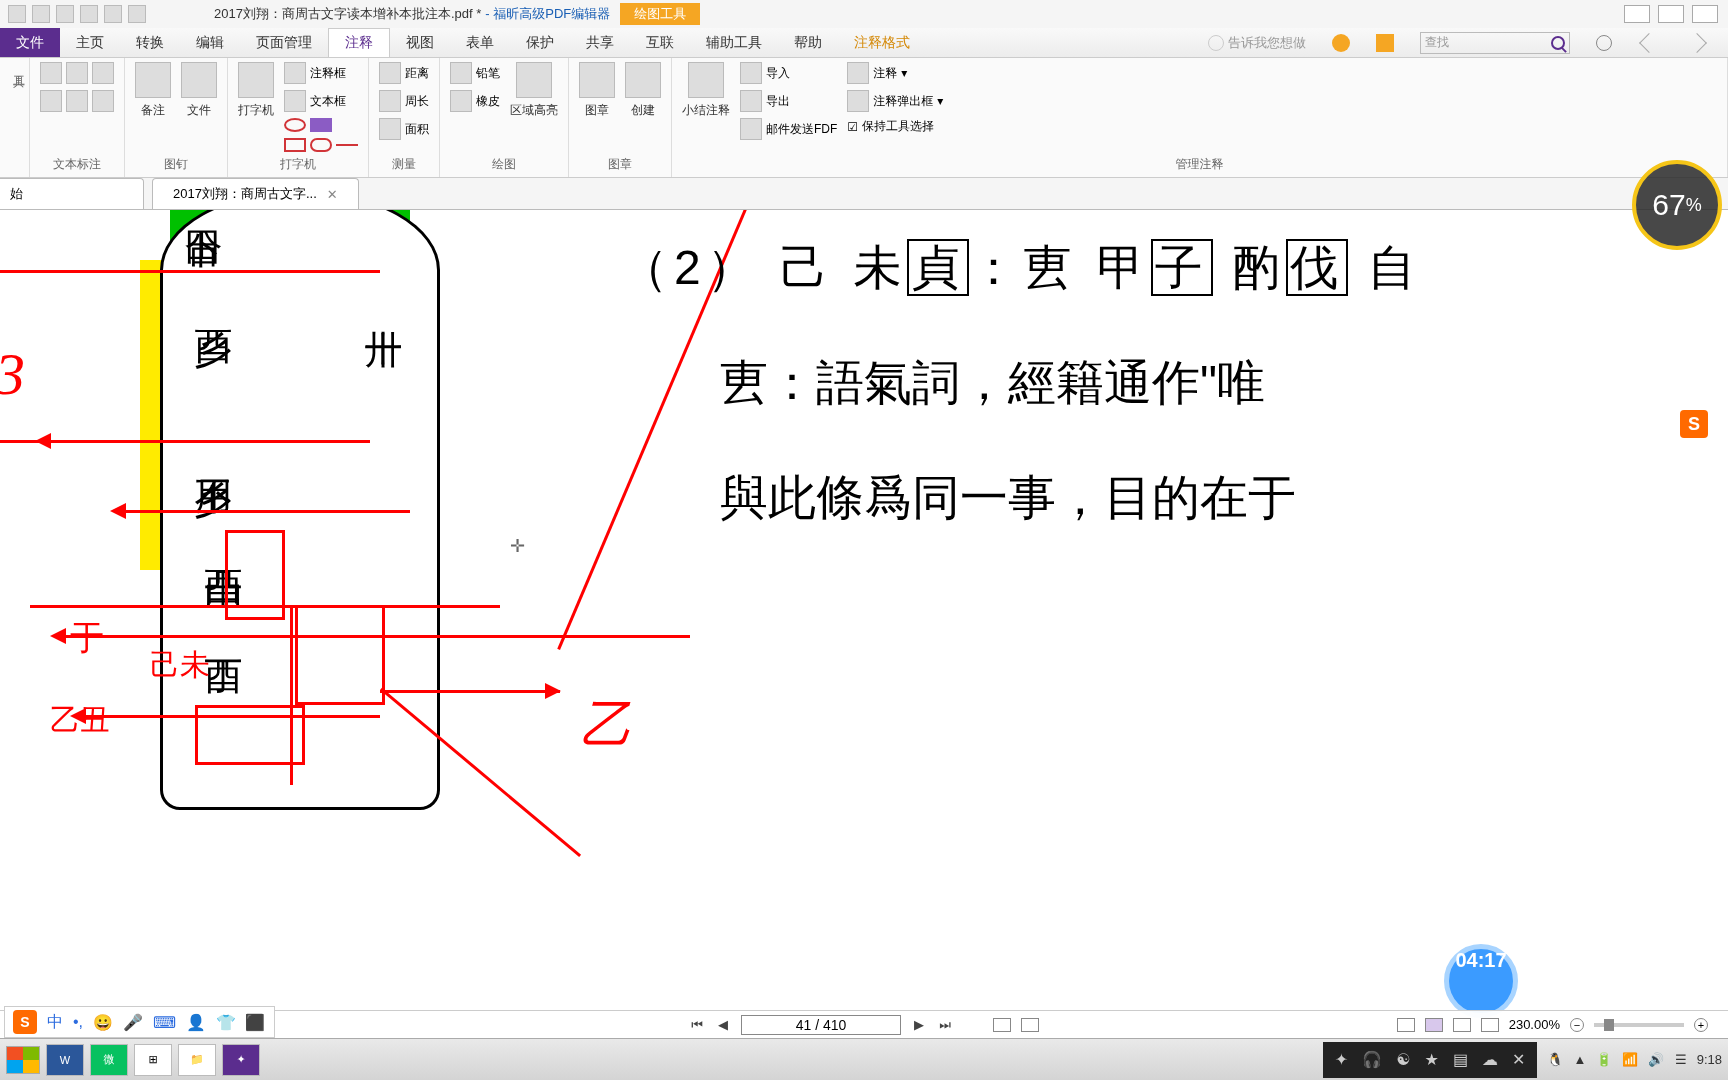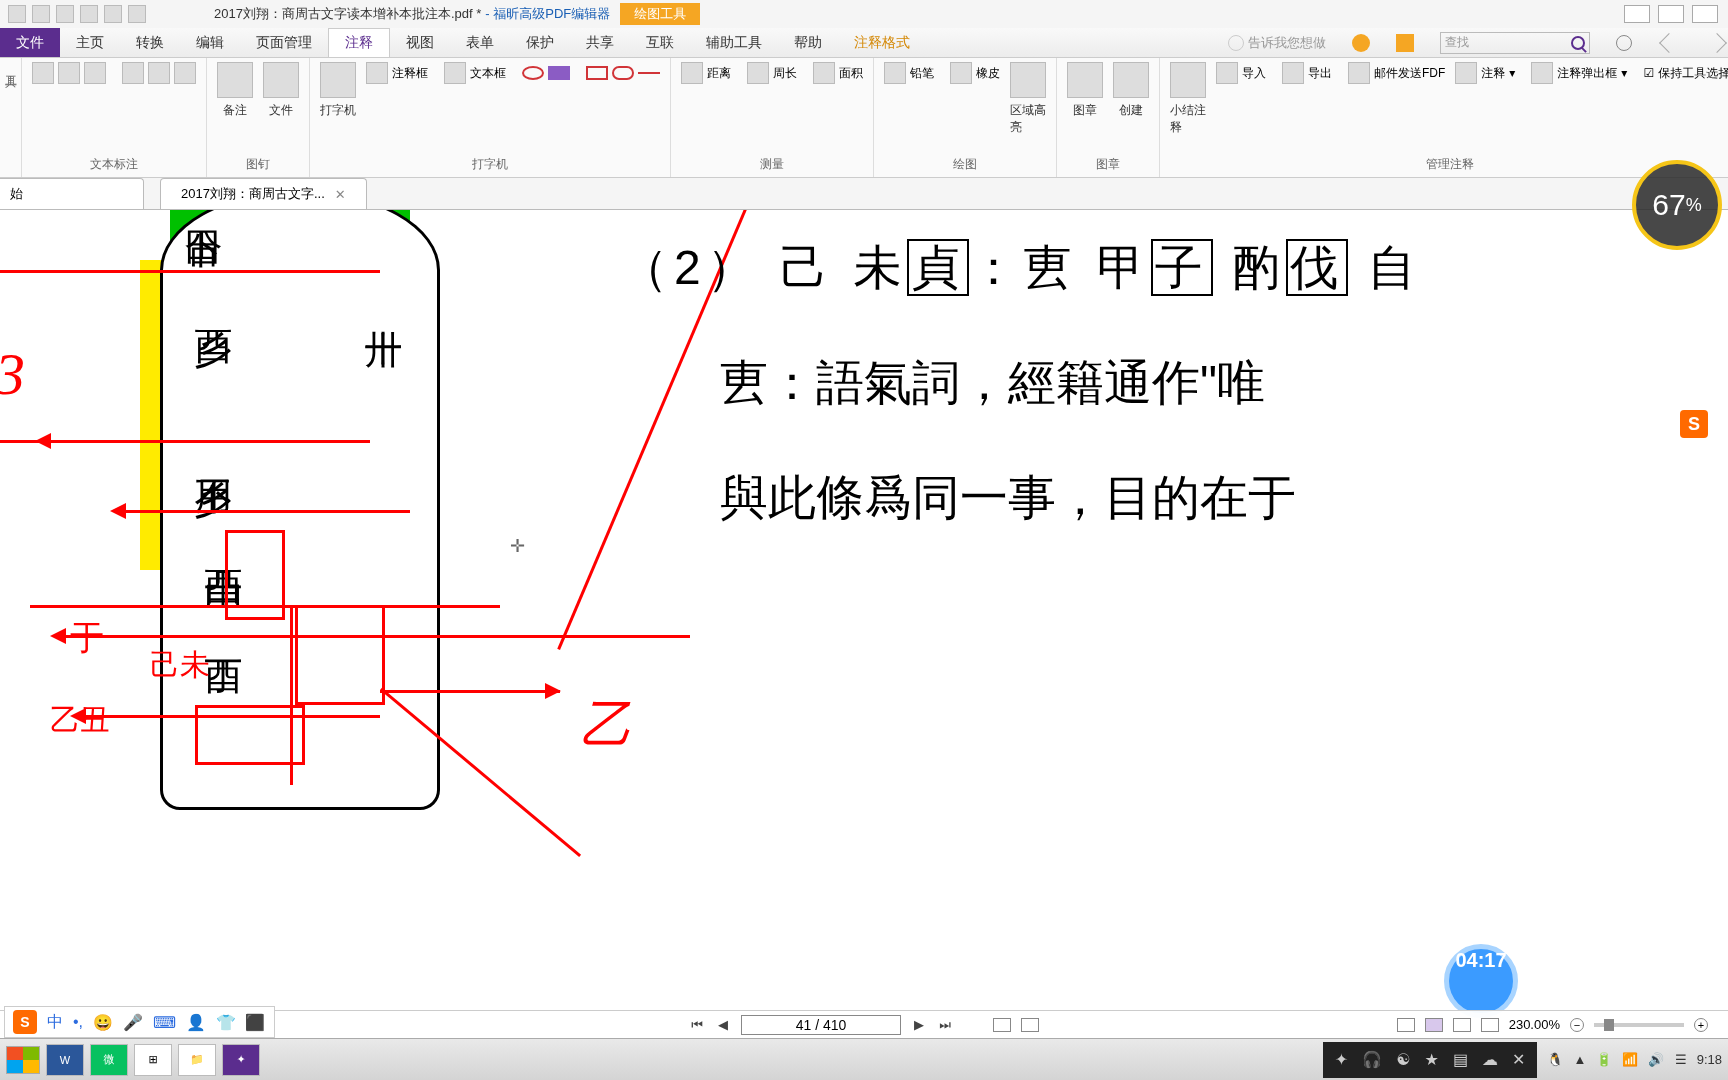--- a/index.html
+++ b/index.html
@@ -14,50 +14,50 @@
 .titlebar .contextual-tab { background: #f5a623; color: #fff; padding: 2px 14px; margin-left: 10px; font-size: 13px; }
 .titlebar .wincontrols { margin-left: auto; display: flex; gap: 8px; padding-right: 10px; }
 .titlebar .wincontrol { width: 26px; height: 18px; border: 1px solid #aaa; background: #fff; }
 
 
 .maintabs { height: 30px; background: linear-gradient(#f9f9f9,#ececec); display: flex; align-items: center; border-bottom: 1px solid #ccc; font-size: 14px; }
 .maintab { padding: 0 16px; height: 100%; display: flex; align-items: center; color: #333; cursor: pointer; }
 .maintab.file { background: #5b2d8e; color: #fff; }
 .maintab.active { background: #fff; border: 1px solid #ccc; border-bottom: none; color: #5b2d8e; }
 .maintab.context { color: #d48806; }
-.maintabs .search-area { margin-left: auto; display: flex; align-items: center; gap: 26px; }
+.maintabs .search-area { margin-left: auto; display: flex; align-items: center; gap: 26px; padding-right: 20px; }
 .maintabs .tell-me { color: #999; font-size: 13px; display: flex; align-items: center; gap: 4px; }
 .maintabs .bulb { width: 16px; height: 16px; border: 1px solid #ccc; border-radius: 50%; }
 .maintabs .heart { width: 18px; height: 18px; background: #f5a623; border-radius: 50%; }
 .maintabs .folder { width: 18px; height: 18px; background: #f5a623; }
 .searchbox { width: 150px; height: 22px; border: 1px solid #bbb; display: flex; align-items: center; padding: 0 4px; font-size: 12px; color: #999; }
 .searchbox .mag { margin-left: auto; width: 14px; height: 14px; border: 2px solid #5b2d8e; border-radius: 50%; position: relative; }
 .searchbox .mag::after { content:""; position:absolute; width:6px; height:2px; background:#5b2d8e; bottom:-3px; right:-4px; transform: rotate(45deg); }
 .maintabs .gear { width: 16px; height: 16px; border: 1px solid #888; border-radius: 50%; }
 .maintabs .nav-arrow { width: 14px; height: 14px; border-left: 1px solid #aaa; border-bottom: 1px solid #aaa; transform: rotate(45deg); margin: 0 4px; }
 
 
 .ribbon { height: 120px; background: #fafafa; border-bottom: 1px solid #ccc; display: flex; font-size: 12px; }
 .rgroup { border-right: 1px solid #ddd; padding: 4px 10px; display: flex; flex-direction: column; }
 .rgroup .body { flex: 1; display: flex; gap: 10px; align-items: flex-start; }
 .rgroup .label { text-align: center; color: #666; font-size: 12px; padding-top: 4px; }
 .ricon { width: 22px; height: 22px; background: #ddd; border: 1px solid #bbb; }
 .rbtn { display: flex; flex-direction: column; align-items: center; gap: 4px; color: #333; }
 .rbtn-lg .ricon { width: 36px; height: 36px; }
-.rcol { display: flex; flex-direction: row; gap: 16px; }
+.rcol { display: flex; flex-direction: column; gap: 6px; }
 .rrow { display: flex; align-items: center; gap: 4px; white-space: nowrap; }
 .shape-oval { width: 22px; height: 14px; border: 2px solid #d13438; border-radius: 50%; }
 .shape-arrow { width: 22px; height: 14px; background: #5b2d8e; }
 .shape-line { width: 22px; height: 2px; background: #d13438; }
 .shape-cloud { width: 22px; height: 14px; border: 2px solid #d13438; border-radius: 8px; }
 .shape-poly { width: 22px; height: 14px; border: 2px solid #d13438; }
 
 
 .doctabs { height: 32px; background: #f5f5f5; display: flex; align-items: flex-end; border-bottom: 1px solid #bbb; font-size: 13px; }
-.doctab { padding: 6px 20px; background: #fff; border: 1px solid #bbb; border-bottom: none; margin-left: 16px; display: flex; align-items: center; gap: 10px; border-radius: 4px 4px 0 0; }
+.doctab { padding: 6px 20px; background: #fff; border: 1px solid #bbb; border-bottom: none; margin-left: 8px; display: flex; align-items: center; gap: 10px; border-radius: 4px 4px 0 0; }
 .doctab.first { margin-left: 0; border-left: none; border-radius: 0 4px 0 0; padding-left: 10px; padding-right: 120px; }
 .doctab .close { color: #888; cursor: pointer; }
 
 
 .viewport { position: absolute; top: 210px; bottom: 42px; left: 0; right: 0; background: #fff; overflow: hidden; }
 .docpage { position: absolute; top: 0; left: 0; right: 0; bottom: 0; }
 
 
 .bone { position: absolute; left: 160px; top: -20px; width: 280px; height: 620px; }
 .bone-outline { position: absolute; inset: 0; border: 3px solid #000; border-radius: 140px 140px 20px 20px / 80px 80px 20px 20px; background: #fff; }

